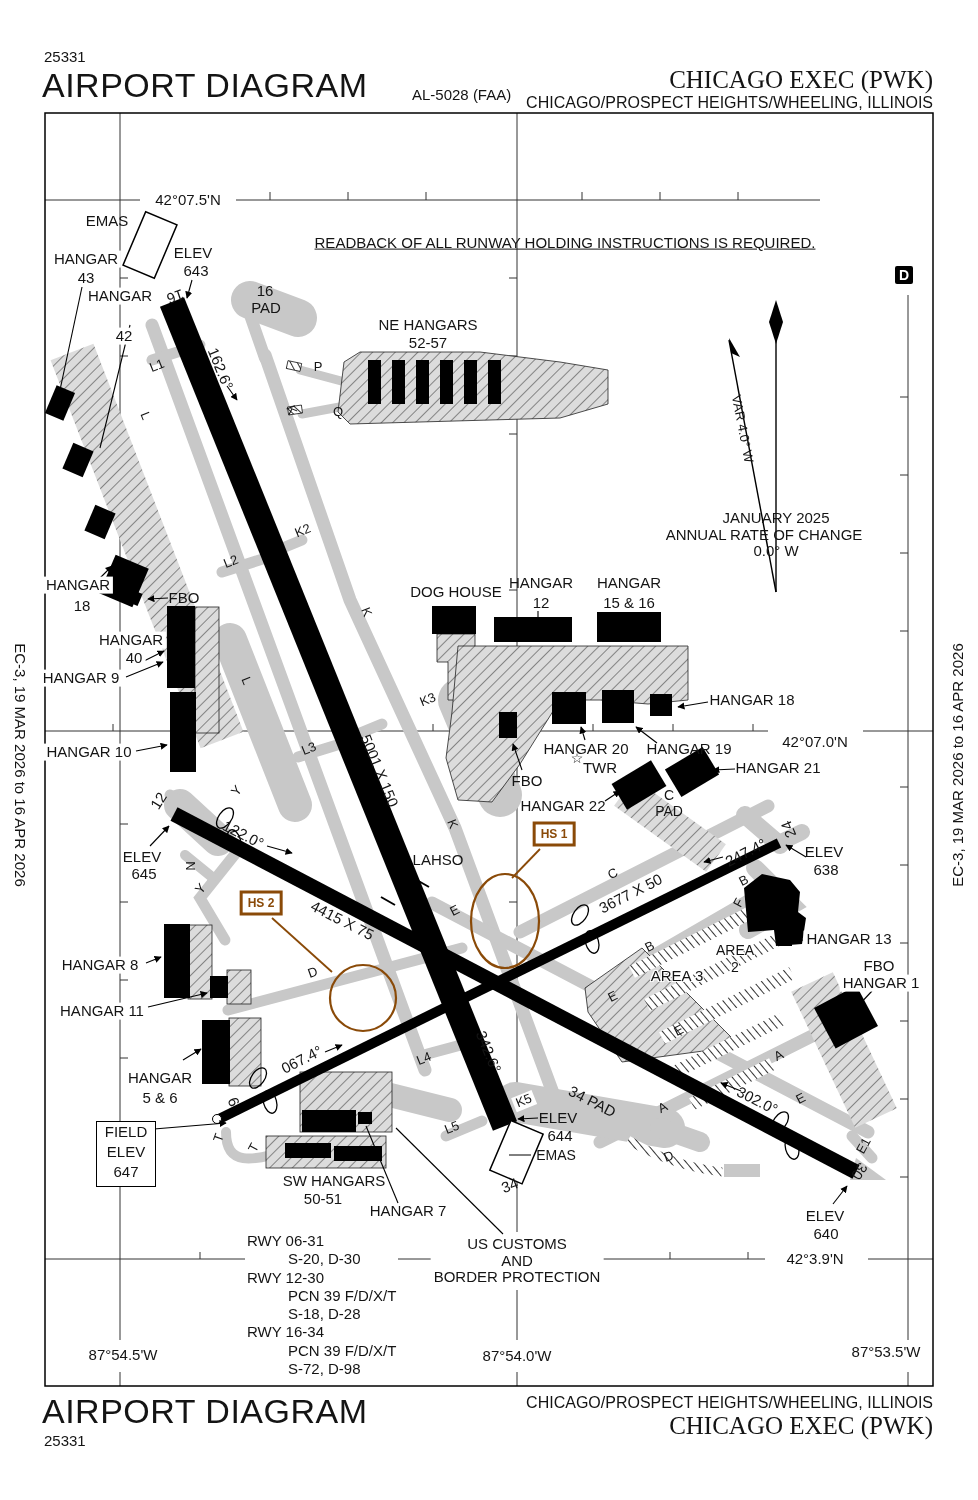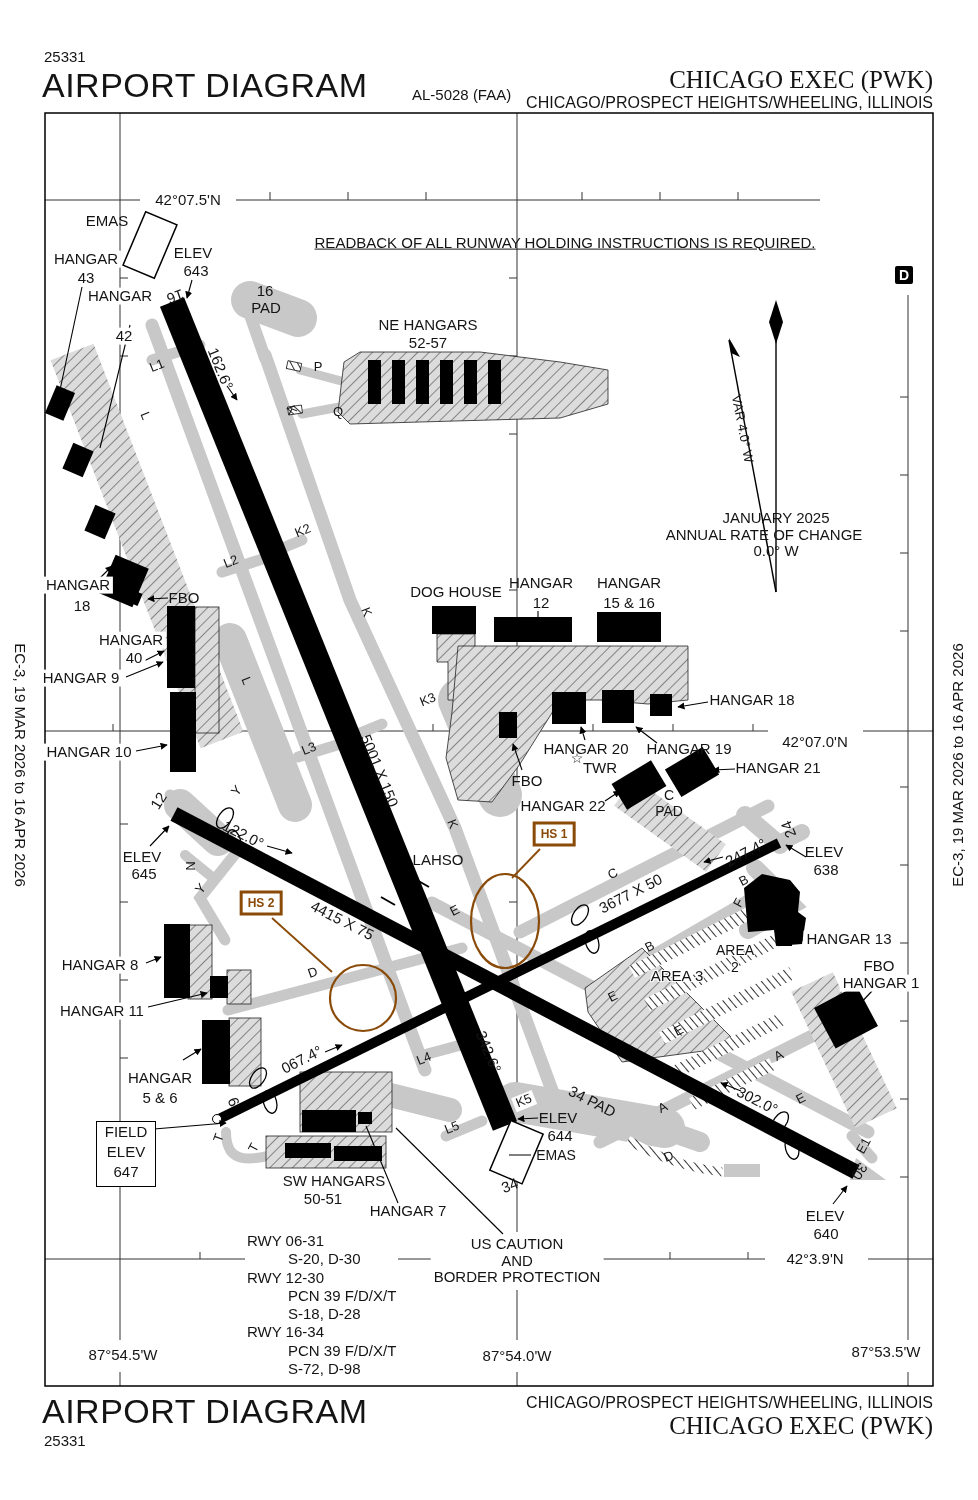--- a/index.html
+++ b/index.html
@@ -382,21 +382,21 @@
   <div class="lb" style="left:323px;top:1199px">50-51</div>
   <div class="lb" style="left:408px;top:1211px">HANGAR 7</div>
 
   <div class="fieldbox">
     <div>FIELD</div>
     <div>ELEV</div>
     <div>647</div>
   </div>
 
   <div class="customs">
-    <div>US CAUTION</div>
+    <div>US CUSTOMS</div>
     <div>AND</div>
     <div>BORDER PROTECTION</div>
   </div>
 
   <div class="rwydata">
     <div>RWY 06-31</div>
     <div class="ind">S-20, D-30</div>
     <div>RWY 12-30</div>
     <div class="ind">PCN 39 F/D/X/T</div>
     <div class="ind">S-18, D-28</div>

